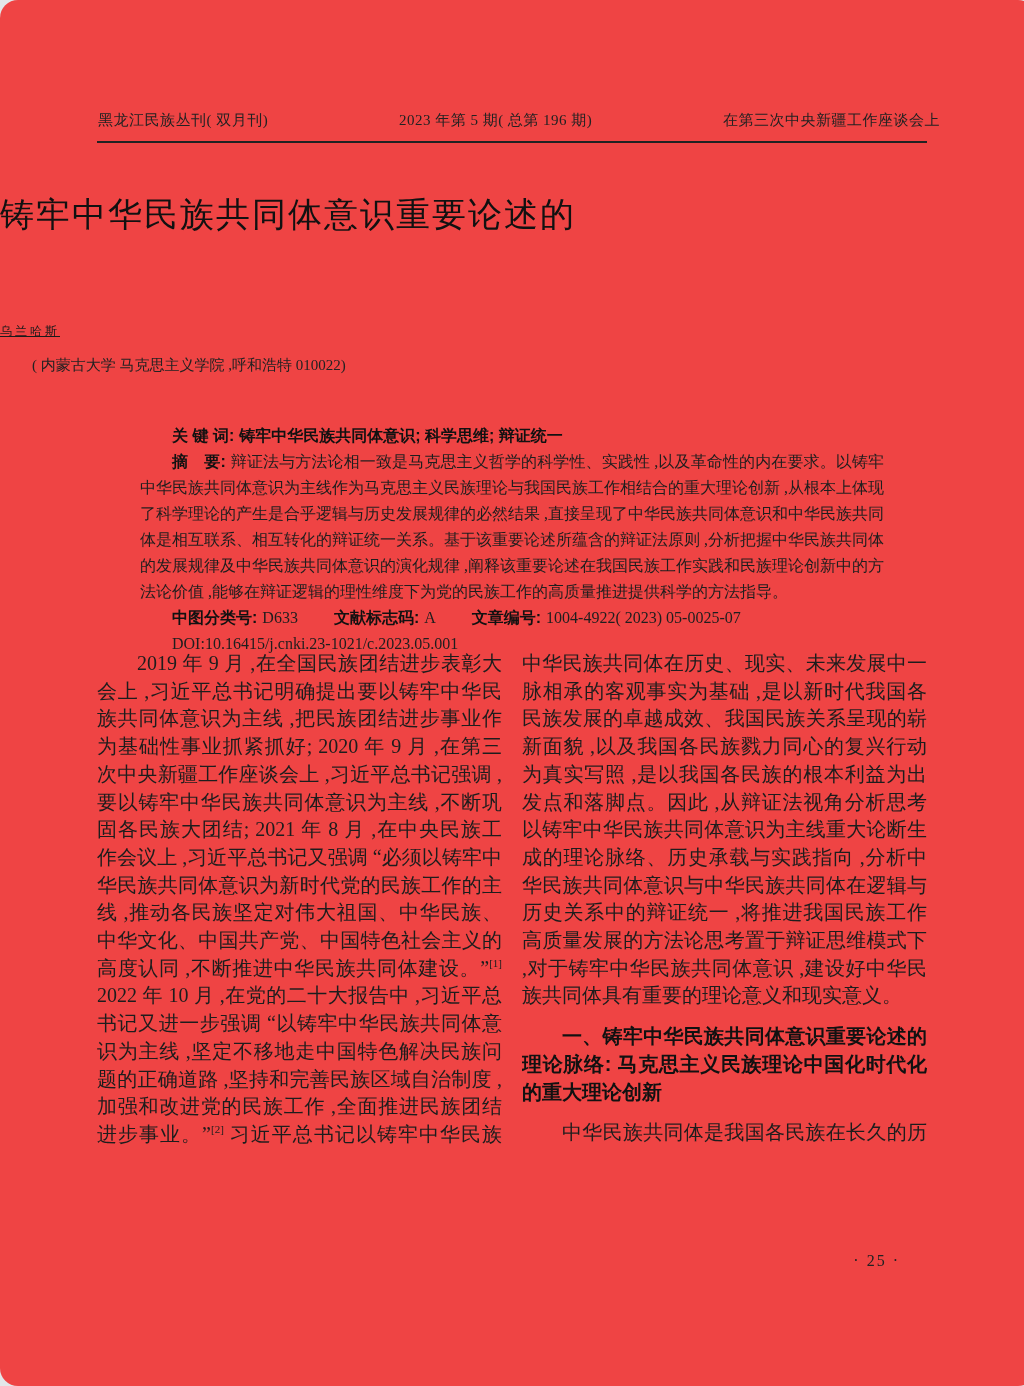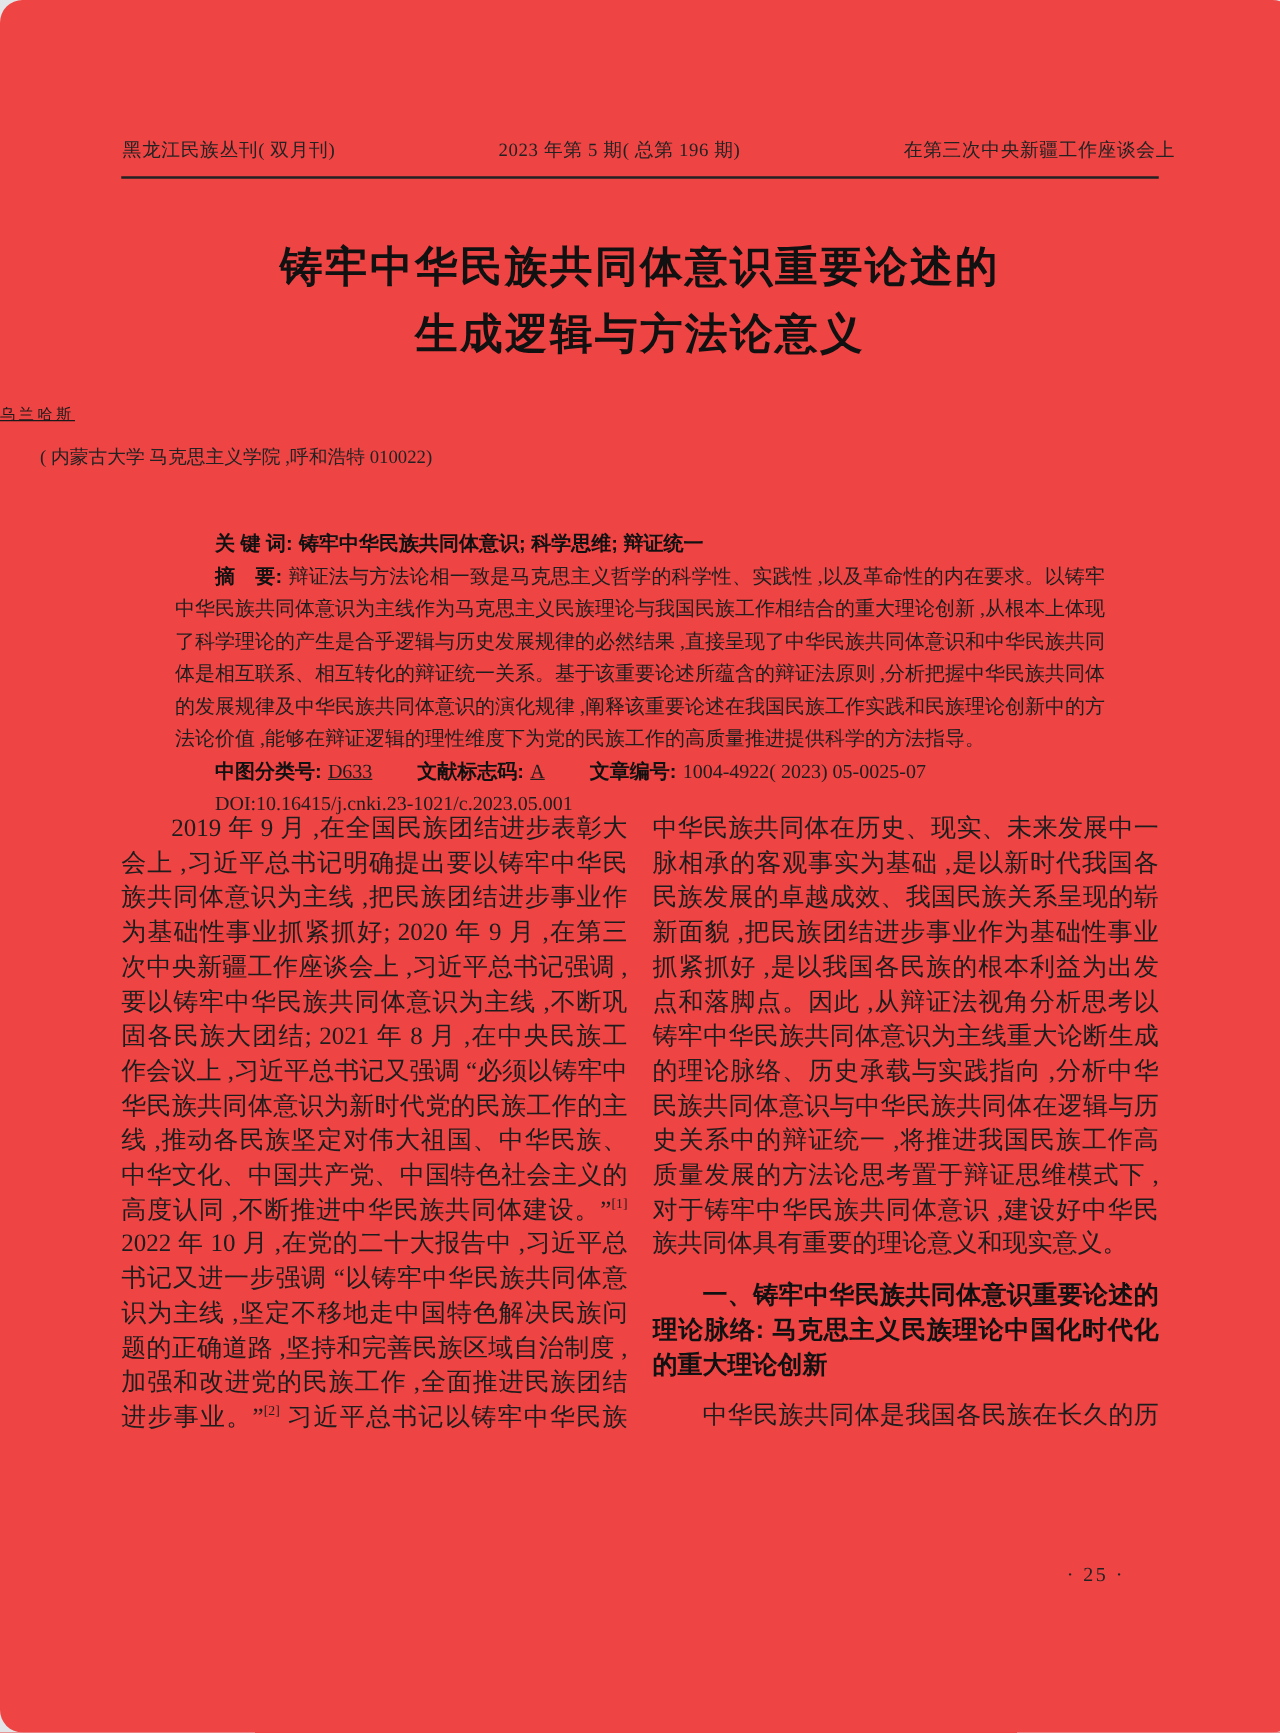--- a/index.html
+++ b/index.html
@@ -24,23 +24,23 @@
     display: flex; justify-content: space-between; align-items: baseline;
     font-size: 15px; letter-spacing: 0.5px; color: #222;
   }
   .hdr-rule {
     position: absolute; top: 141px; left: 97px; width: 830px;
     border-top: 2.5px solid #222;
   }
   
   .title {
     position: absolute; top: 188px; left: 0; right: 12px;
-    text-align: center;
+    text-align: left;
     font-family: "Liberation Sans", "DejaVu Sans", sans-serif;
-    font-weight: 700; font-size: 34px; line-height: 53px;
+    font-weight: 400; font-size: 34px; line-height: 53px;
     letter-spacing: 2px; color: #111;
   }
   .author {
     position: absolute; top: 323px; left: 0; right: 0;
     text-align: left; font-size: 12px; letter-spacing: 3px; color: #1a1a1a; text-decoration: underline;
   }
   .affil {
     position: absolute; top: 356px; left: 0; right: 0;
     text-align: left; font-size: 15px; color: #222; margin-left: 32px;
   }
@@ -48,21 +48,21 @@
   .meta {
     position: absolute; top: 423px; left: 140px; width: 744px;
     font-size: 16px; line-height: 26px; text-align: justify; color: #1e1e1e;
   }
   .meta p { margin: 0; text-indent: 2em; }
   .lbl {
     font-family: "Liberation Sans", "DejaVu Sans", sans-serif;
     font-weight: 700; font-style: normal; margin-right: 5px; color: #111;
   }
   .kw-val { font-family: "Liberation Sans", "DejaVu Sans", sans-serif; font-weight: 700; color: #111; }
-  .sp { margin-right: 36px; text-decoration: underline; }
+  .sp { margin-right: 36px; }
   
   .columns {
     position: absolute; top: 650px; left: 97px; width: 830px;
     display: flex; gap: 20px;
   }
   .col {
     width: 405px; height: 499px; overflow: hidden;
     font-size: 20px; line-height: 27.7px; text-align: justify; color: #1d1d1d;
   }
   .col p { margin: 0; }
@@ -94,39 +94,38 @@
 
   <div class="hdr">
     <span>黑龙江民族丛刊( 双月刊)</span>
     <span>2023 年第 5 期( 总第 196 期)</span>
     <span>在第三次中央新疆工作座谈会上</span>
   </div>
   <div class="hdr-rule"></div>
 
   <div class="title">
     <div>铸牢中华民族共同体意识重要论述的</div>
-    <div>生成逻辑与方法论意义</div>
   </div>
 
   <div class="author">乌兰哈斯</div>
   <div class="affil">( 内蒙古大学 马克思主义学院 ,呼和浩特 010022)</div>
 
   <div class="meta">
     <p><b class="lbl">关 键 词:</b><span class="kw-val">铸牢中华民族共同体意识; 科学思维; 辩证统一</span></p>
     <p><b class="lbl">摘　要:</b><span>辩证法与方法论相一致是马克思主义哲学的科学性、实践性 ,以及革命性的内在要求。以铸牢中华民族共同体意识为主线作为马克思主义民族理论与我国民族工作相结合的重大理论创新 ,从根本上体现了科学理论的产生是合乎逻辑与历史发展规律的必然结果 ,直接呈现了中华民族共同体意识和中华民族共同体是相互联系、相互转化的辩证统一关系。基于该重要论述所蕴含的辩证法原则 ,分析把握中华民族共同体的发展规律及中华民族共同体意识的演化规律 ,阐释该重要论述在我国民族工作实践和民族理论创新中的方法论价值 ,能够在辩证逻辑的理性维度下为党的民族工作的高质量推进提供科学的方法指导。</span></p>
     <p><b class="lbl">中图分类号:</b><span class="sp">D633</span><b class="lbl">文献标志码:</b><span class="sp">A</span><b class="lbl">文章编号:</b><span>1004-4922( 2023) 05-0025-07</span></p>
     <p>DOI:10.16415/j.cnki.23-1021/c.2023.05.001</p>
   </div>
 
   <div class="columns">
     <div class="col">
       <p class="indent"><span>2019 年 9 月 ,在全国民族团结进步表彰大会上 ,习近平总书记明确提出要以铸牢中华民族共同体意识为主线 ,把民族团结进步事业作为基础性事业抓紧抓好; 2020 年 9 月 ,在第三次中央新疆工作座谈会上 ,习近平总书记强调 ,要以铸牢中华民族共同体意识为主线 ,不断巩固各民族大团结; 2021 年 8 月 ,在中央民族工作会议上 ,习近平总书记又强调 “必须以铸牢中华民族共同体意识为新时代党的民族工作的主线 ,推动各民族坚定对伟大祖国、中华民族、中华文化、中国共产党、中国特色社会主义的高度认同 ,不断推进中华民族共同体建设。”</span><sup class="ref">[1]</sup><span> 2022 年 10 月 ,在党的二十大报告中 ,习近平总书记又进一步强调 “以铸牢中华民族共同体意识为主线 ,坚定不移地走中国特色解决民族问题的正确道路 ,坚持和完善民族区域自治制度 ,加强和改进党的民族工作 ,全面推进民族团结进步事业。”</span><sup class="ref">[2]</sup><span> 习近平总书记以铸牢中华民族共同体意识为主线重大论断的提出 ,是以</span></p>
     </div>
     <div class="col">
-      <p>中华民族共同体在历史、现实、未来发展中一脉相承的客观事实为基础 ,是以新时代我国各民族发展的卓越成效、我国民族关系呈现的崭新面貌 ,把民族团结进步事业作为基础性事业抓紧抓好 ,是以我国各民族的根本利益为出发点和落脚点。因此 ,从辩证法视角分析思考以铸牢中华民族共同体意识为主线重大论断生成的理论脉络、历史承载与实践指向 ,分析中华民族共同体意识与中华民族共同体在逻辑与历史关系中的辩证统一 ,将推进我国民族工作高质量发展的方法论思考置于辩证思维模式下 ,对于铸牢中华民族共同体意识 ,建设好中华民族共同体具有重要的理论意义和现实意义。</p>
+      <p>中华民族共同体在历史、现实、未来发展中一脉相承的客观事实为基础 ,是以新时代我国各民族发展的卓越成效、我国民族关系呈现的崭新面貌 ,以及我国各民族戮力同心的复兴行动为真实写照 ,是以我国各民族的根本利益为出发点和落脚点。因此 ,从辩证法视角分析思考以铸牢中华民族共同体意识为主线重大论断生成的理论脉络、历史承载与实践指向 ,分析中华民族共同体意识与中华民族共同体在逻辑与历史关系中的辩证统一 ,将推进我国民族工作高质量发展的方法论思考置于辩证思维模式下 ,对于铸牢中华民族共同体意识 ,建设好中华民族共同体具有重要的理论意义和现实意义。</p>
       <p class="section">一、铸牢中华民族共同体意识重要论述的理论脉络: 马克思主义民族理论中国化时代化的重大理论创新</p>
       <p class="indent after-gap">中华民族共同体是我国各民族在长久的历史</p>
     </div>
   </div>
 
 
   <div class="page-num">· 25 ·</div>
 
 </div>
 

